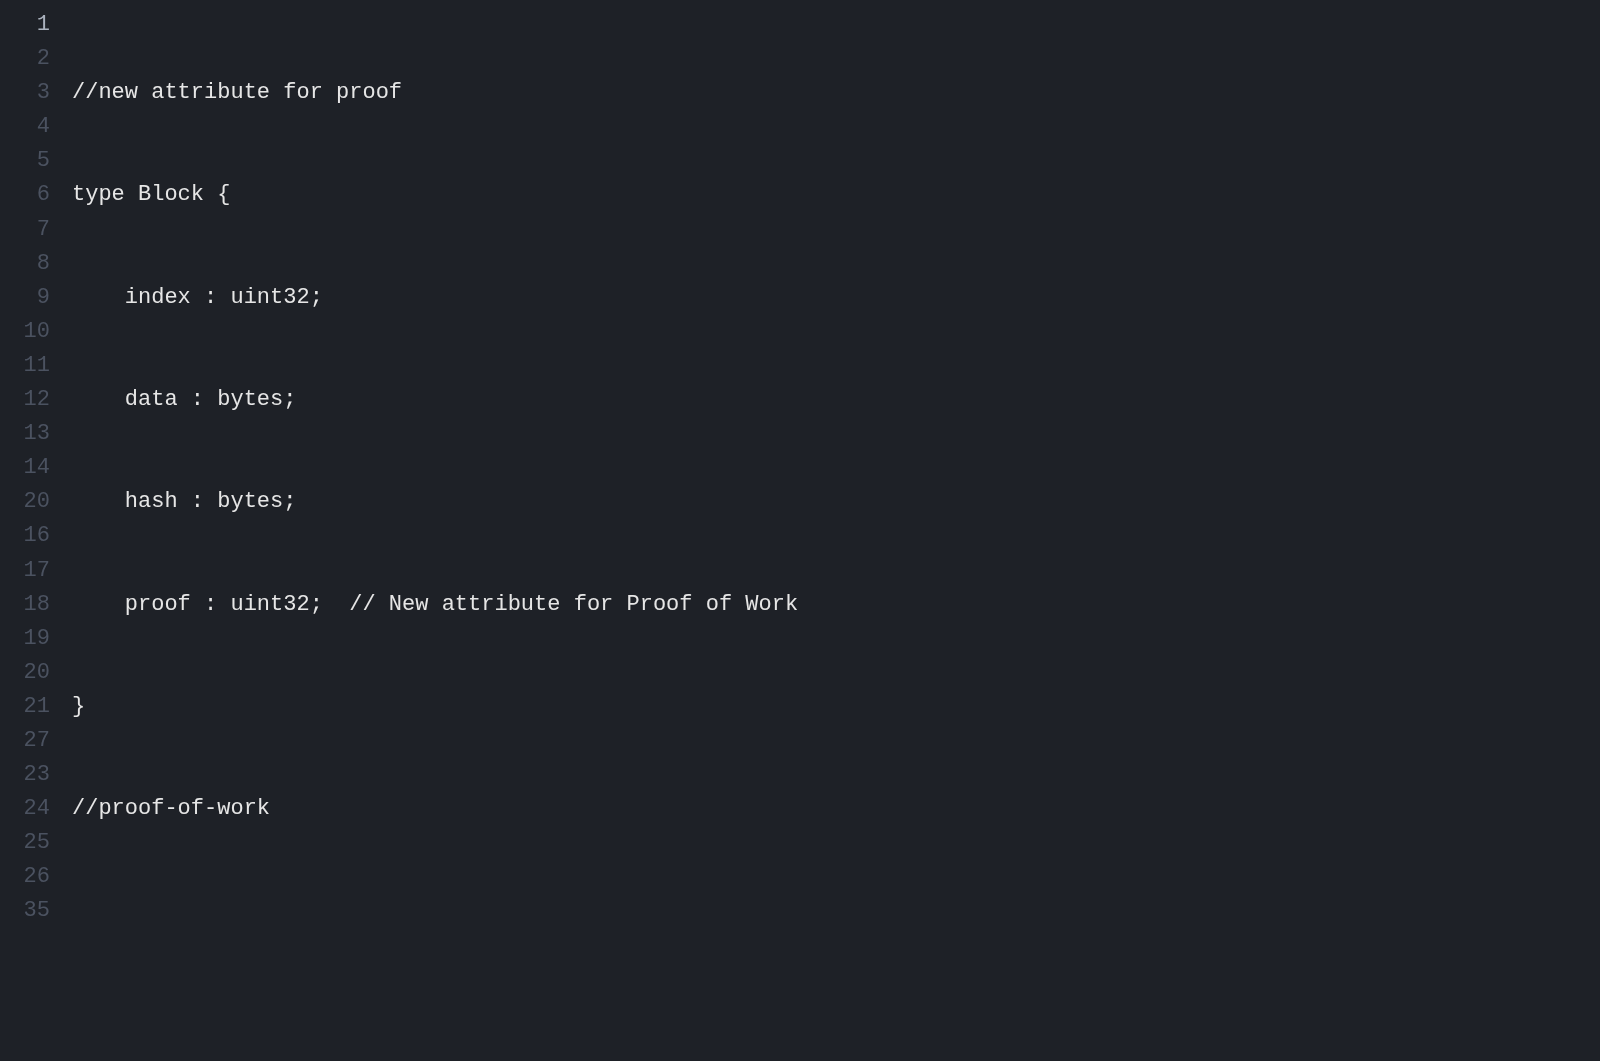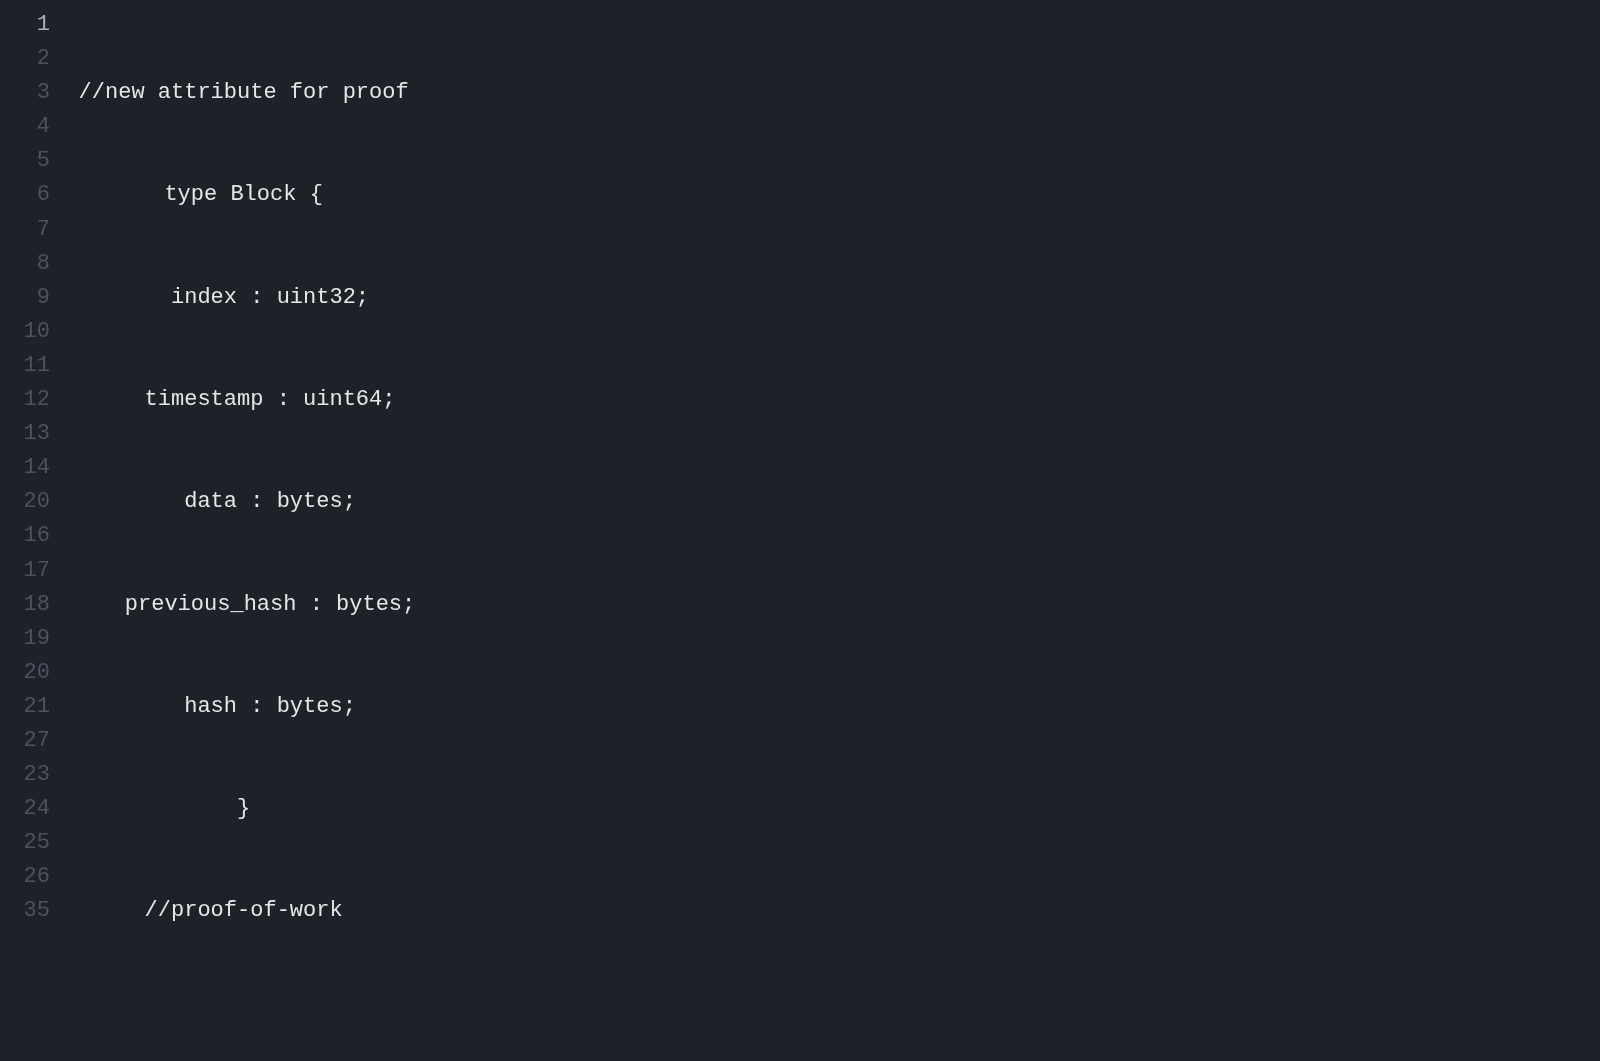--- a/index.html
+++ b/index.html
@@ -35,21 +35,20 @@
     color: #aab1bd;
   }
   .code {
     padding-left: 22px;
     white-space: pre;
     color: #e6e6e6;
   }
   .code .line {
     display: block;
     height: 1.55em;
-    text-align: center;
   }
 </style>
 </head>
 <body>
 
 <div class="editor">
   <div class="gutter">
     <span class="ln active">1</span>
     <span class="ln">2</span>
     <span class="ln">3</span>
@@ -76,24 +75,23 @@
     <span class="ln">24</span>
     <span class="ln">25</span>
     <span class="ln">26</span>
     <span class="ln">35</span>
   </div>
 
   <div class="code">
     <span class="line">//new attribute for proof</span>
     <span class="line">type Block {</span>
     <span class="line">    index : uint32;</span>
-    <span class="line">    timestamp : uint64;</span>
     <span class="line">    data : bytes;</span>
-    <span class="line">    previous_hash : bytes;</span>
     <span class="line">    hash : bytes;</span>
+    <span class="line">    proof : uint32;  // New attribute for Proof of Work</span>
     <span class="line">}</span>
     <span class="line">//proof-of-work</span>
     
     
     
     
     
     
     
     

